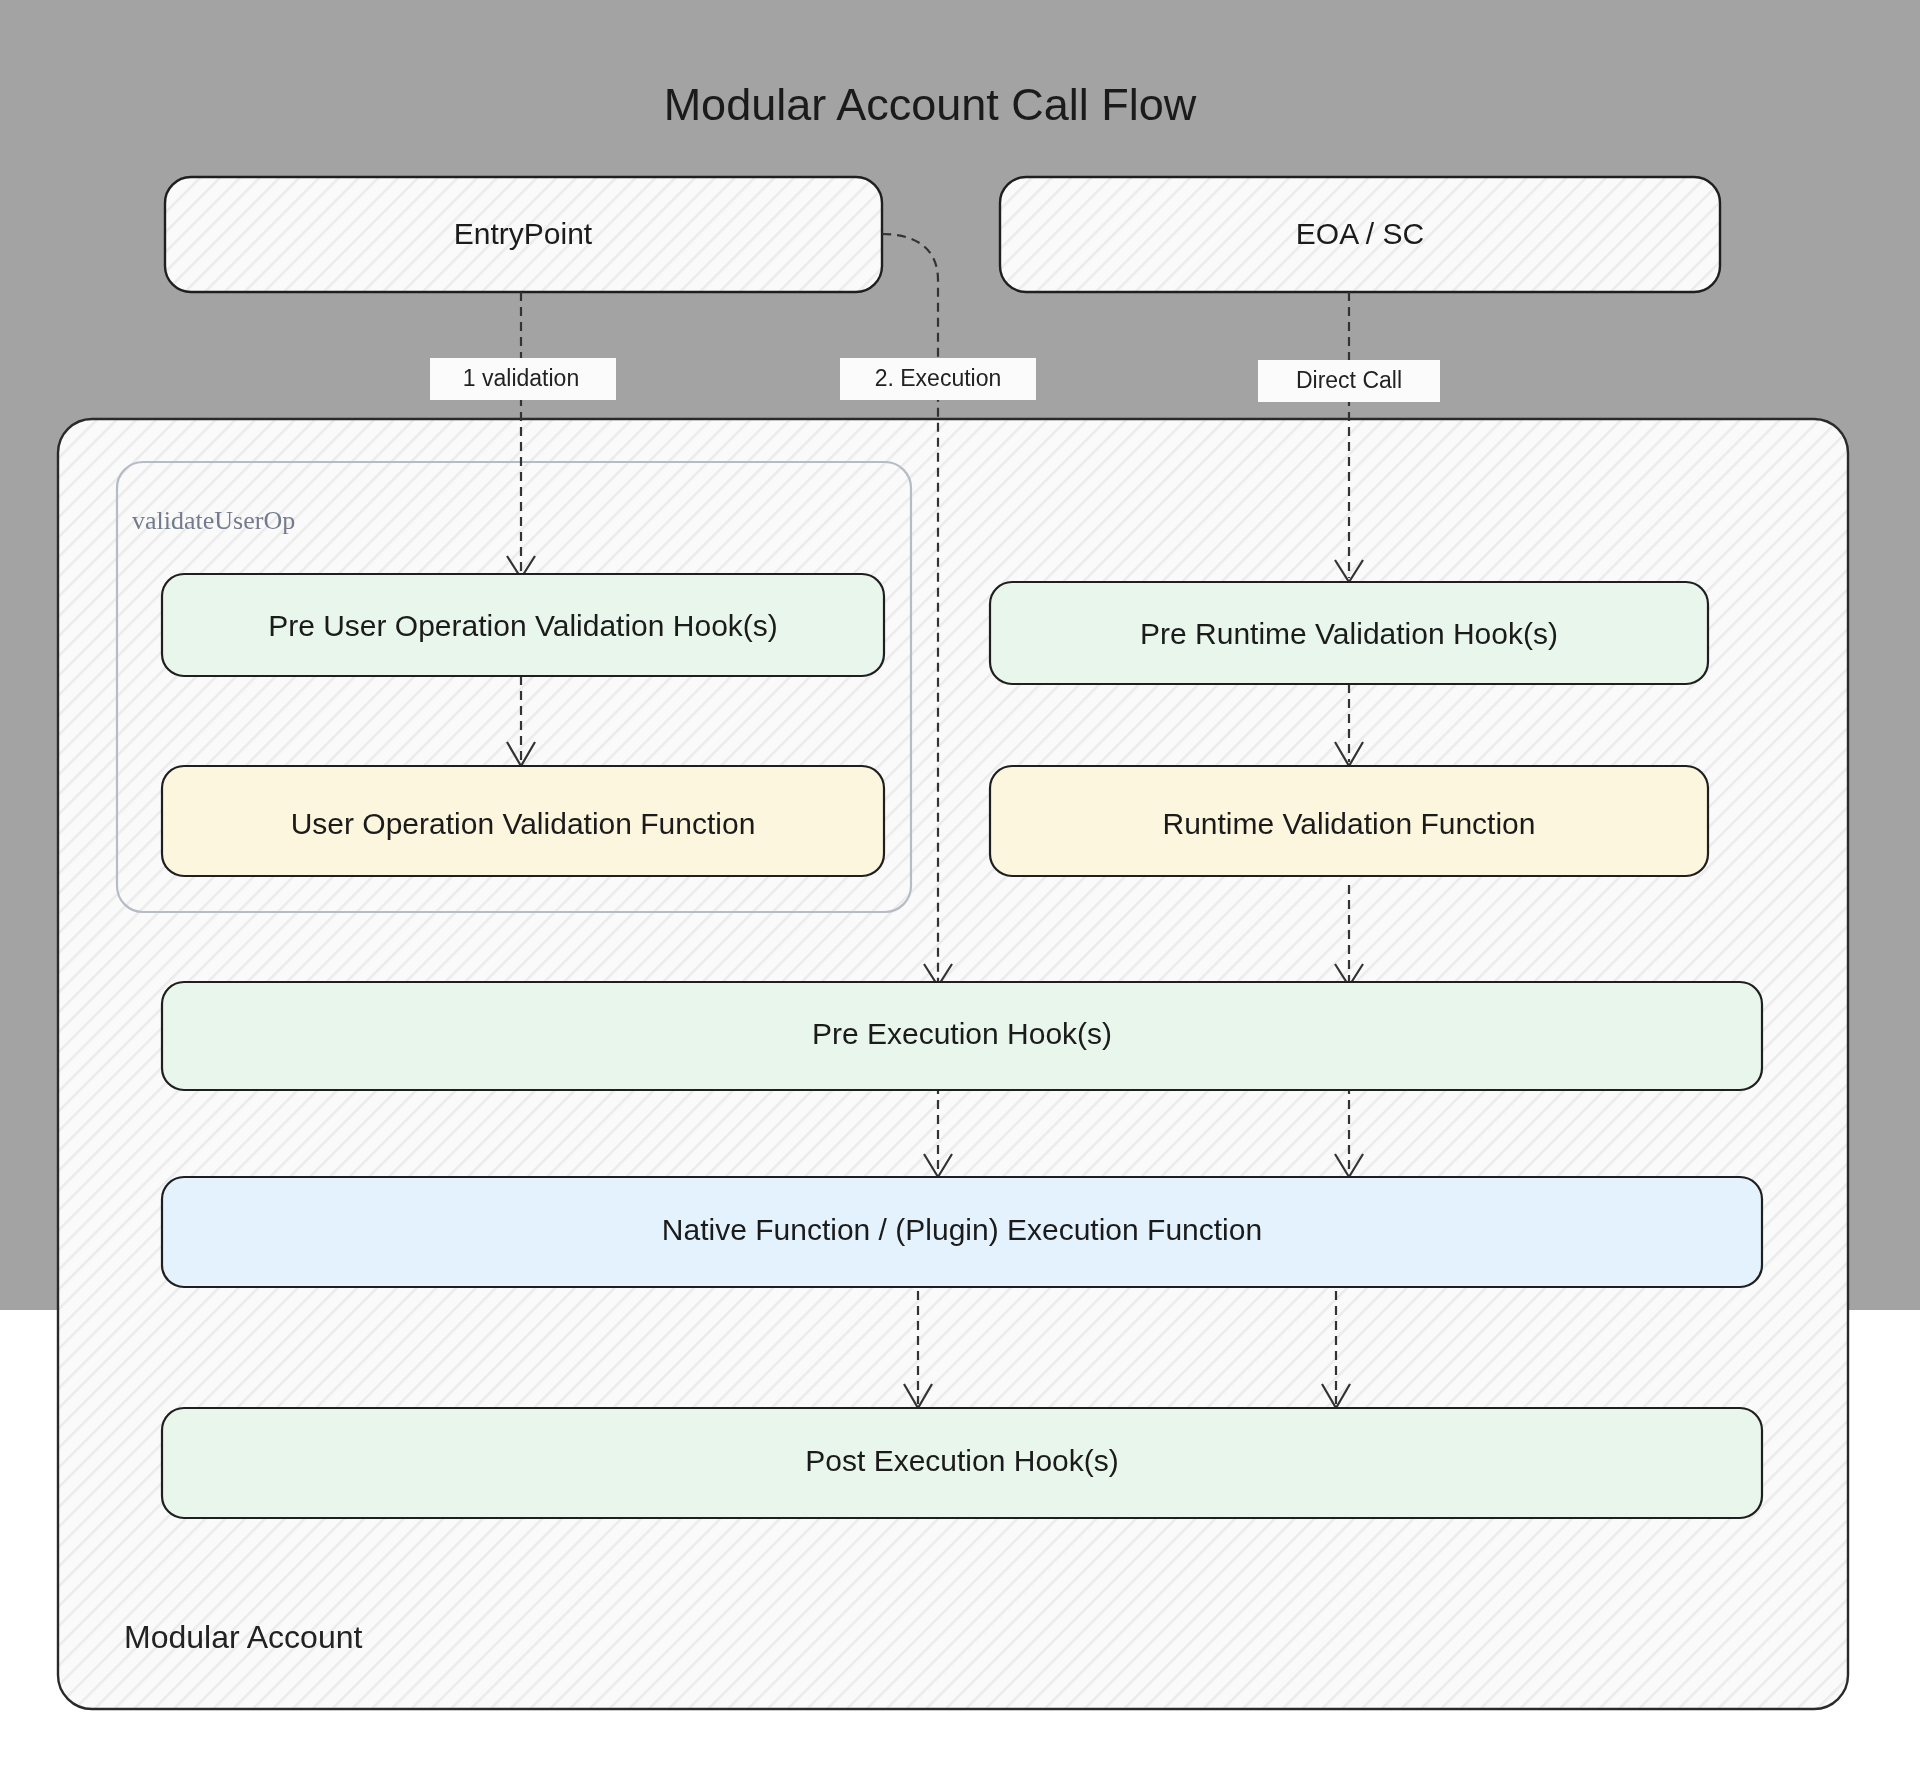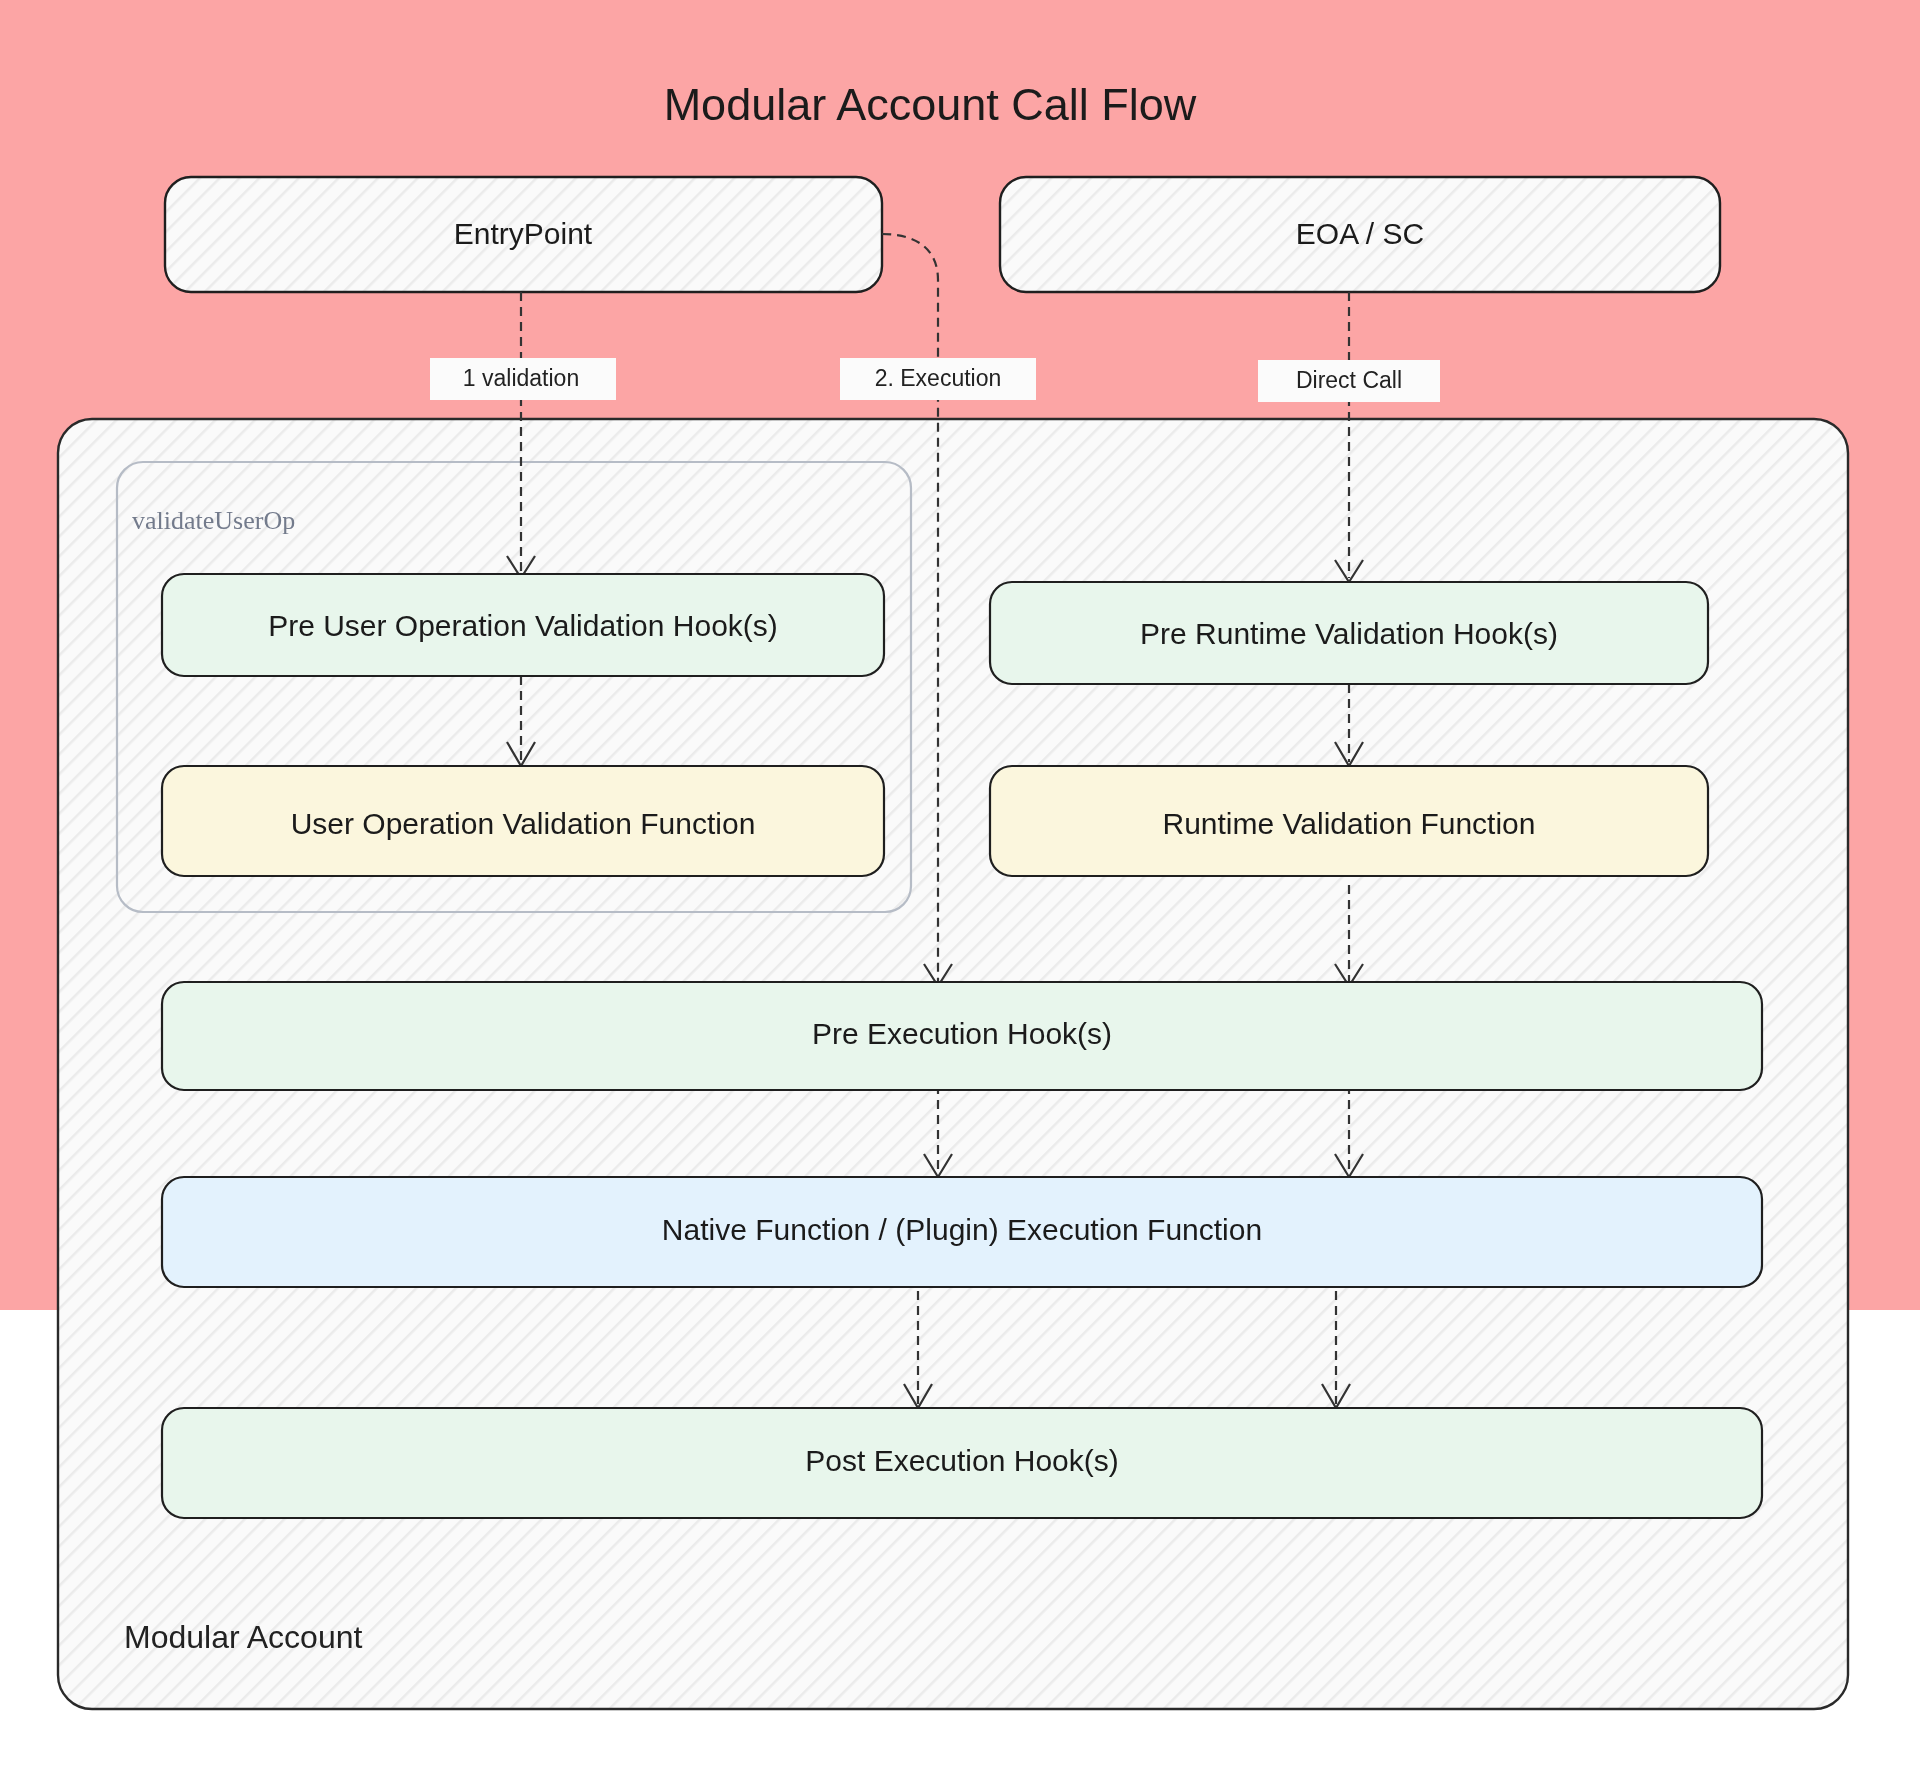--- a/index.html
+++ b/index.html
@@ -10,21 +10,21 @@
   body {
     font-family: "Liberation Sans", sans-serif;
     width: 1920px;
     height: 1791px;
     overflow: hidden;
   }
   #diagram-root {
     position: relative;
     width: 1920px;
     height: 1310px;
-    background: #fca5a5;
+    background: #a3a3a3;
   }
   svg.flow {
     display: block;
     width: 1920px;
     height: 1791px;
   }
   .node-label {
     font-family: "Liberation Sans", sans-serif;
     font-size: 30px;
     fill: #1b1b1b;

